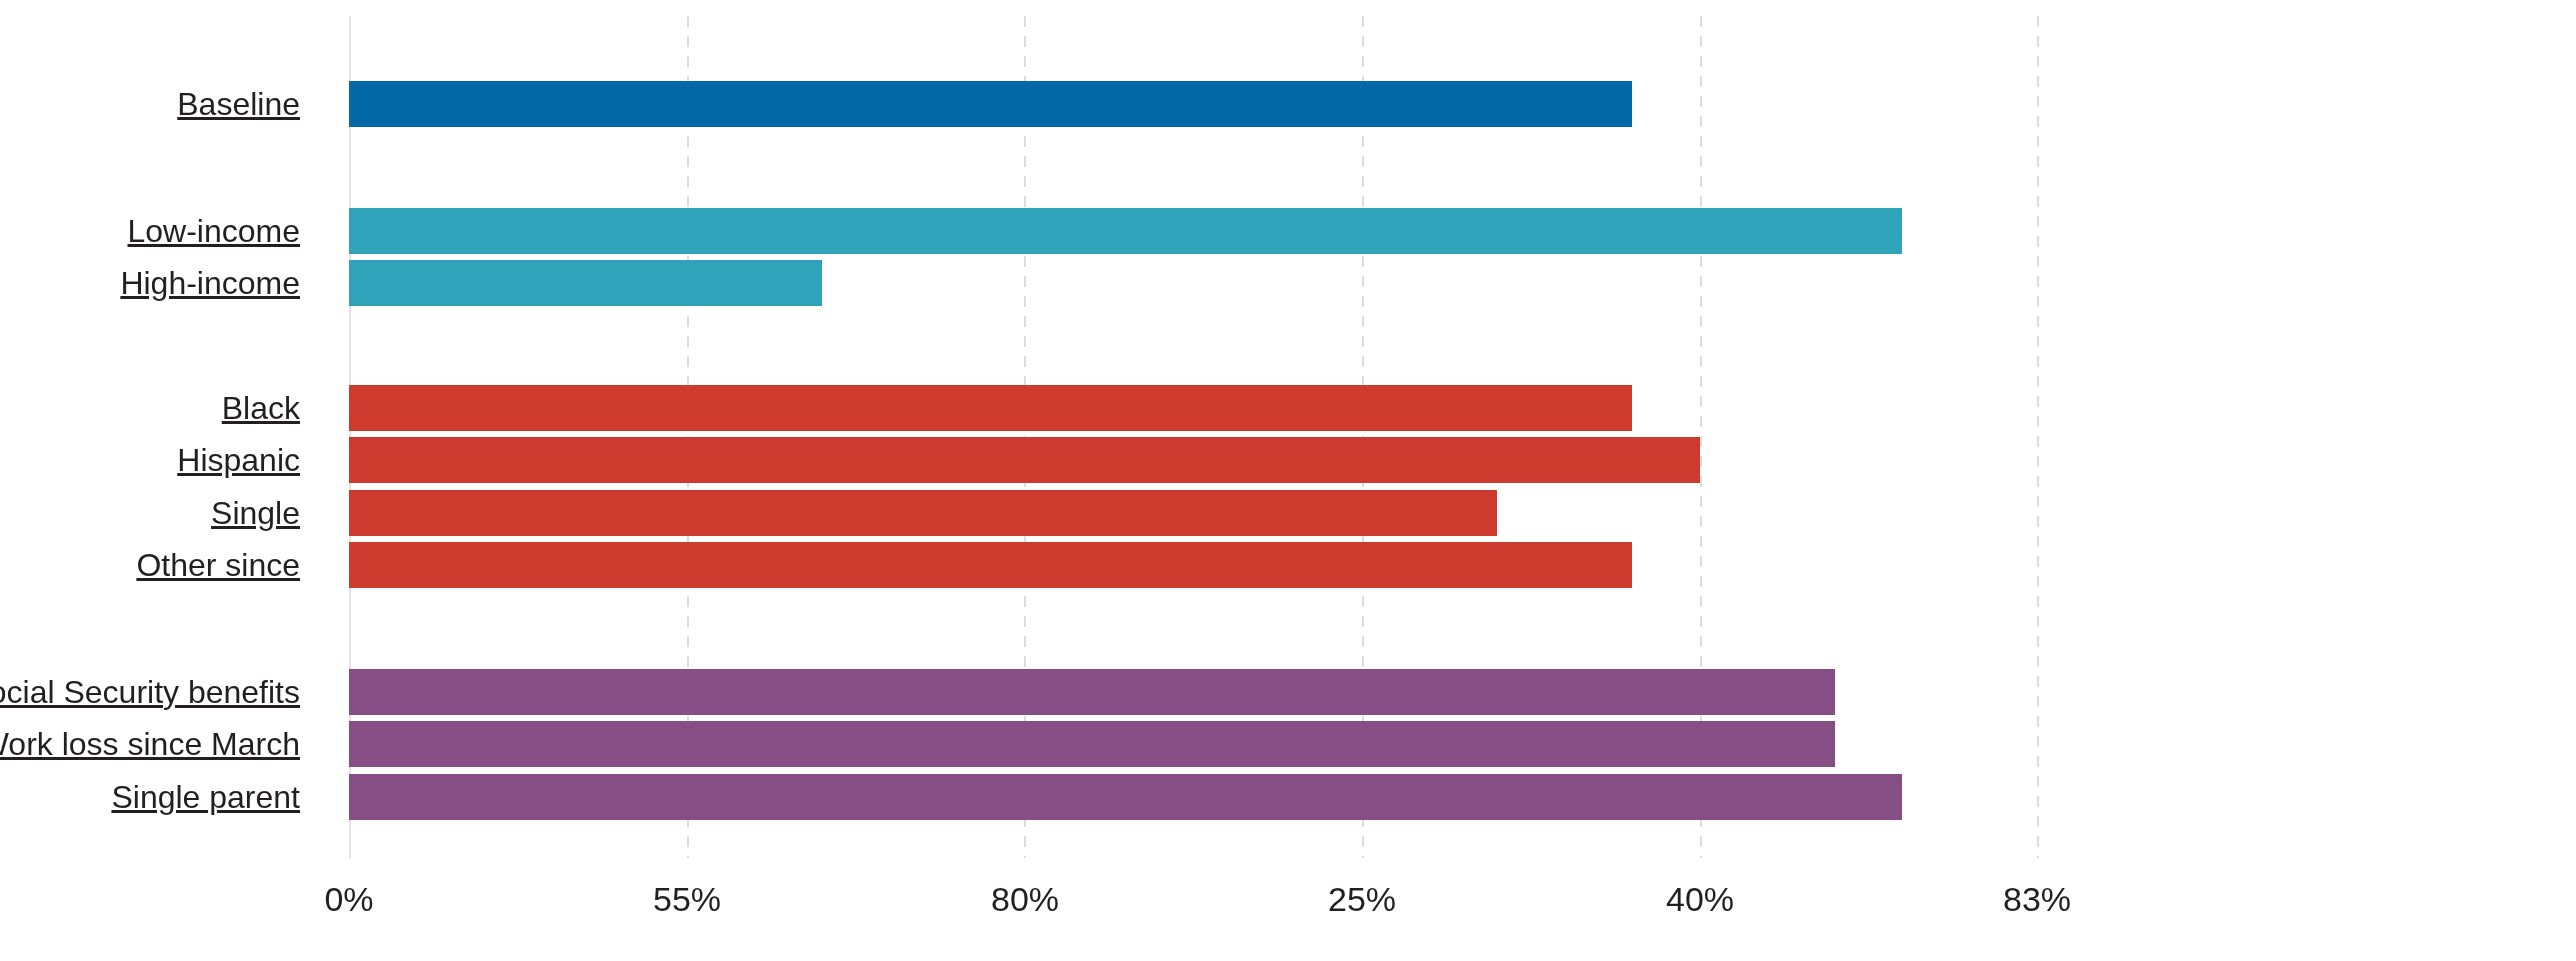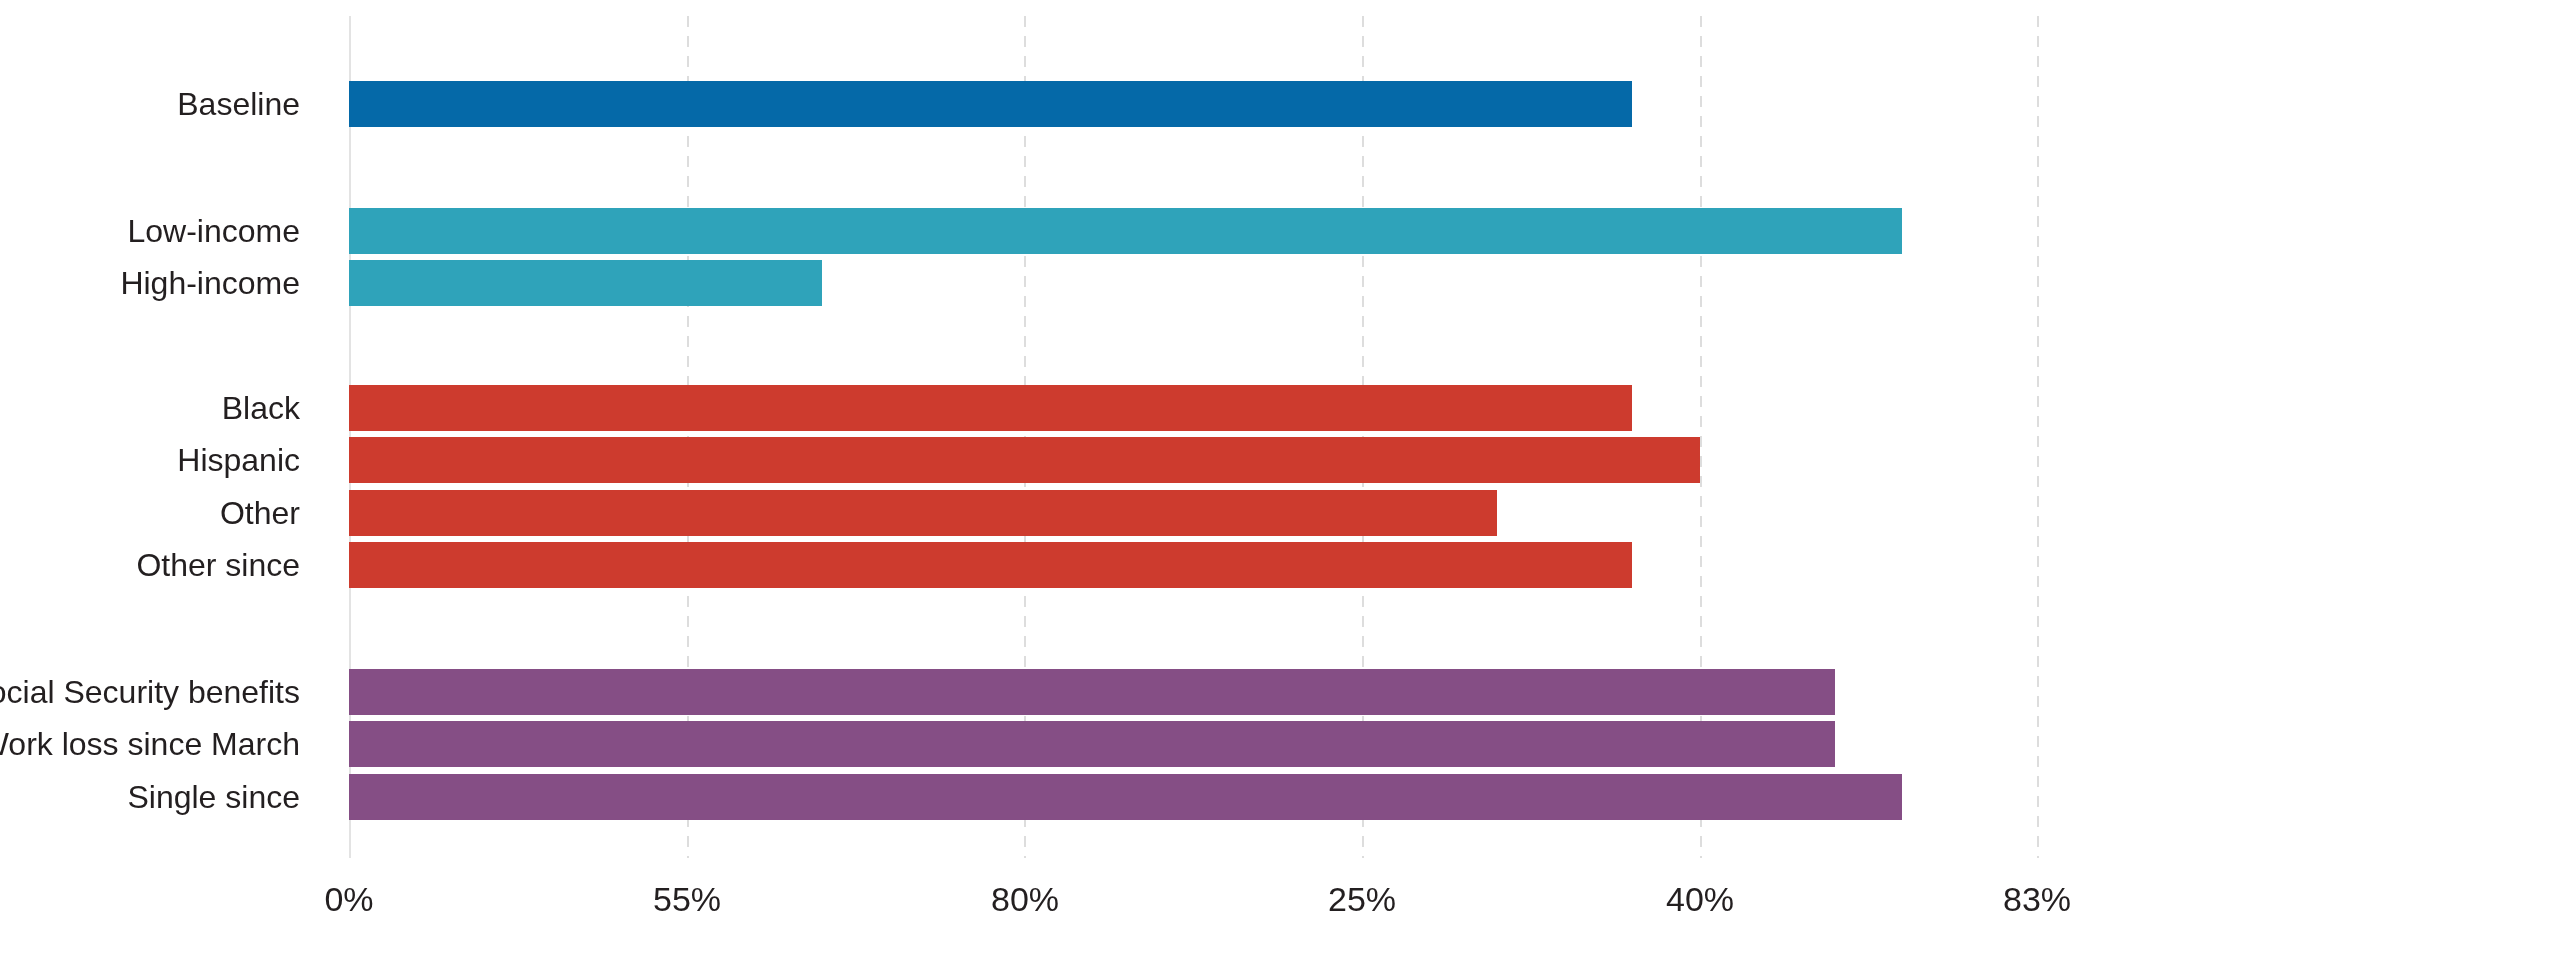--- a/index.html
+++ b/index.html
@@ -56,20 +56,21 @@
 
   
   .cat-label {
     position: absolute;
     right: 2576px;          
     text-align: right;
     font-size: 32px;
     line-height: 46px;
     color: #231f20;
     white-space: nowrap;
+    text-decoration: underline;
   }
   .label-col {
     position: absolute;
     left: 0;
     top: 15.5px;
     width: 325px;
     height: 842px;
   }
   .label-col .cat-label {
     right: 25px;
@@ -91,25 +92,25 @@
 <body>
 
 <div id="chart-root">
 
   <div class="label-col">
     <div class="cat-label" style="top:65px">Baseline</div>
     <div class="cat-label" style="top:192px">Low-income</div>
     <div class="cat-label" style="top:244px">High-income</div>
     <div class="cat-label" style="top:369px">Black</div>
     <div class="cat-label" style="top:421px">Hispanic</div>
-    <div class="cat-label" style="top:474px">Other</div>
+    <div class="cat-label" style="top:474px">Single</div>
     <div class="cat-label" style="top:526px">Other since</div>
     <div class="cat-label" style="top:653px">Social Security benefits</div>
     <div class="cat-label" style="top:705px">Work loss since March</div>
-    <div class="cat-label" style="top:758px">Single since</div>
+    <div class="cat-label" style="top:758px">Single parent</div>
   </div>
 
   <div class="plot-area">
 
     <div class="gridline axis-zero" style="left:0px"></div>
     <div class="gridline" style="left:338px"></div>
     <div class="gridline" style="left:675px"></div>
     <div class="gridline" style="left:1013px"></div>
     <div class="gridline" style="left:1351px"></div>
     <div class="gridline" style="left:1688px"></div>

